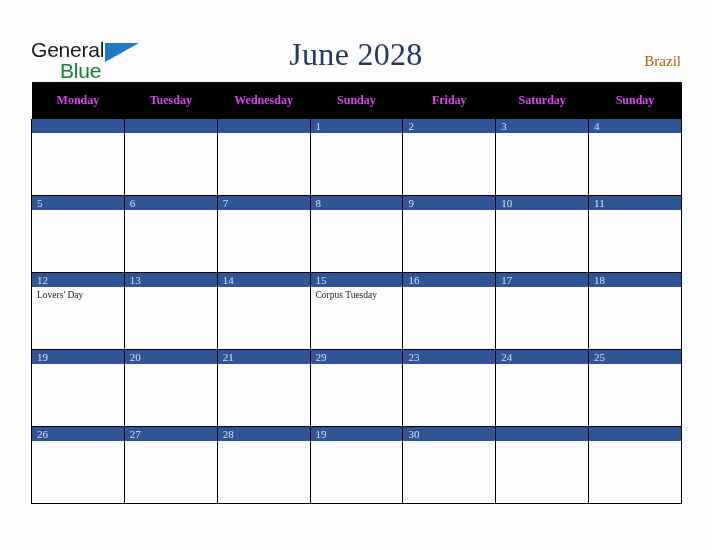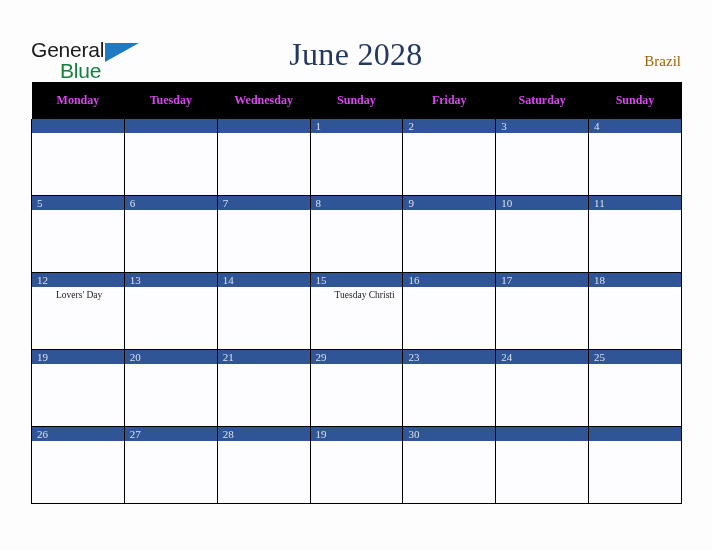--- a/index.html
+++ b/index.html
@@ -125,21 +125,20 @@
     font-size: 11px;
     box-sizing: border-box;
   }
   .daybar.blank {
     color: transparent;
   }
   .daybody {
     padding: 3px 4px 0 5px;
     height: 56px;
     box-sizing: border-box;
-    margin-left: 19px;
   }
   .event {
     font-family: "Liberation Serif", serif;
     font-size: 9.5px;
     color: #1a1a1a;
     line-height: 11px;
     display: block;
   }
   .cell-empty .daybar {
     background: #2f5597;
@@ -246,21 +245,21 @@
           <div class="daybar">13</div>
           <div class="daybody"></div>
         </td>
         <td>
           <div class="daybar">14</div>
           <div class="daybody"></div>
         </td>
         <td>
           <div class="daybar">15</div>
           <div class="daybody">
-            <span class="event">Tuesday Christi</span>
+            <span class="event">Corpus Tuesday</span>
           </div>
         </td>
         <td>
           <div class="daybar">16</div>
           <div class="daybody"></div>
         </td>
         <td>
           <div class="daybar">17</div>
           <div class="daybody"></div>
         </td>

